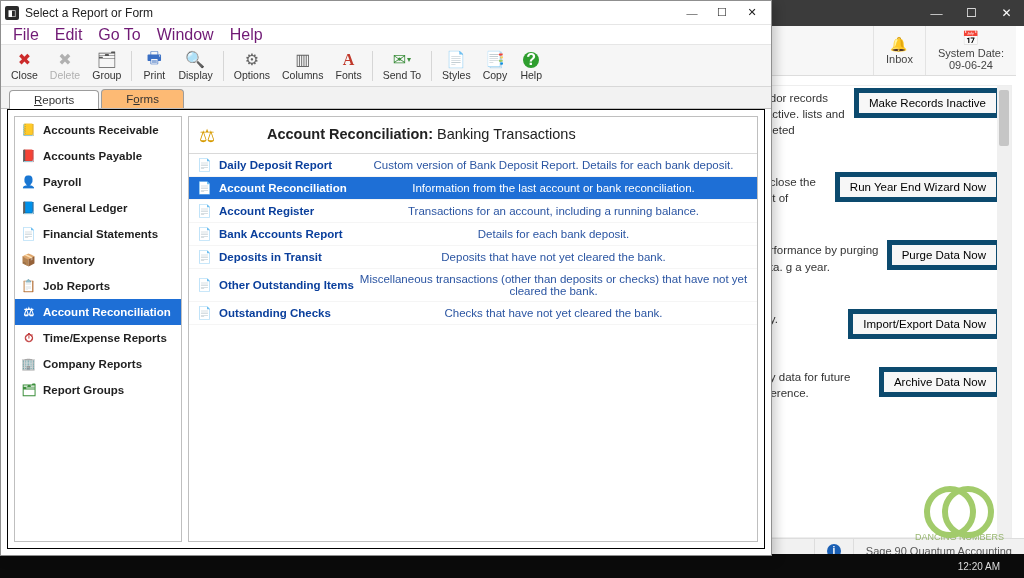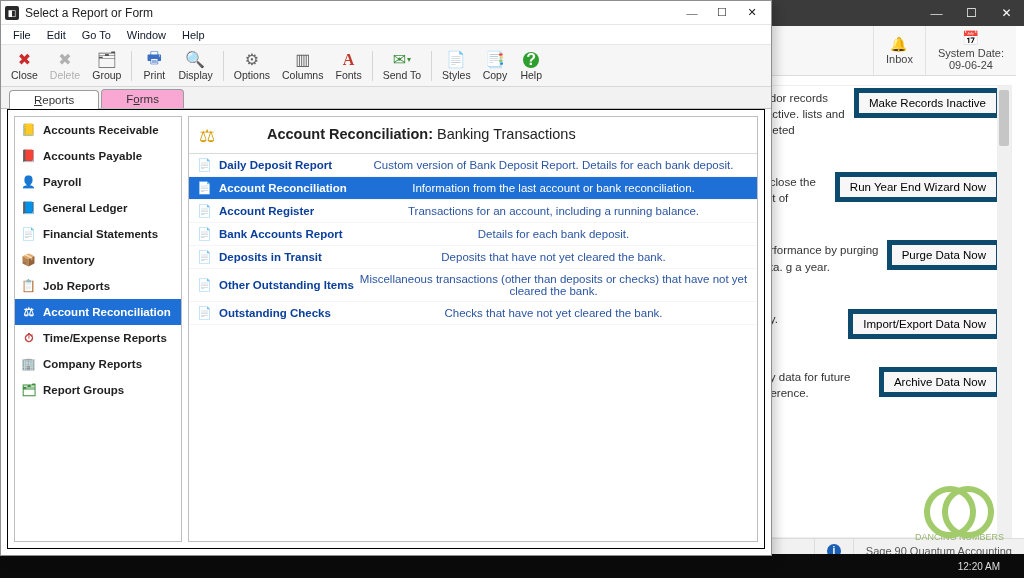--- a/index.html
+++ b/index.html
@@ -39,30 +39,30 @@
 
   
   .dialog { position:absolute; left:0; top:0; width:772px; height:556px; background:#fff; border:1px solid #8f8f8f; box-shadow:4px 4px 10px rgba(0,0,0,.2); display:flex; flex-direction:column; }
   .dlg-titlebar { height:24px; background:#fff; display:flex; align-items:center; padding:0 4px; border-bottom:1px solid #e6e6e6; }
   .dlg-titlebar .app-icon { width:14px; height:14px; background:#2a2a2a; color:#fff; border-radius:2px; font-size:9px; display:flex; align-items:center; justify-content:center; margin-right:6px; }
   .dlg-titlebar .title { flex:1; font-size:12px; color:#222; }
   .dlg-titlebar .win-btns { display:flex; }
   .dlg-titlebar .win-btn { width:30px; height:22px; display:flex; align-items:center; justify-content:center; font-family:"Segoe UI Symbol"; font-size:11px; color:#222; cursor:pointer; }
 
   .menubar { height:20px; background:#fff; display:flex; align-items:center; padding:0 4px; border-bottom:1px solid #e6e6e6; }
-  .menubar .mi { padding:2px 8px; font-size:11px; color:#0f172a; cursor:pointer; }
+  .menubar .mi { padding:2px 8px; font-size:16px; color:#701a75; cursor:pointer; }
 
   .toolbar { height:42px; background:#f6f6f6; border-bottom:1px solid #d8d8d8; display:flex; align-items:center; padding:0 4px; }
   .toolbar .tb { display:flex; flex-direction:column; align-items:center; justify-content:center; padding:2px 6px; min-width:36px; font-size:10.5px; color:#333; cursor:pointer; }
   .toolbar .tb.disabled { color:#b0b0b0; cursor:default; }
   .toolbar .tb .ico { font-size:16px; height:18px; display:flex; align-items:center; }
   .toolbar .sep { width:1px; height:30px; background:#d6d6d6; margin:0 4px; }
 
   .tabstrip { height:22px; background:#f2f2f2; border-bottom:1px solid #bfbfbf; display:flex; align-items:flex-end; padding:0 8px; }
-  .tabstrip .tab { padding:3px 24px; border:1px solid #9c9c9c; border-bottom:none; border-radius:4px 4px 0 0; background:#f9a8d4; font-size:11.5px; color:#333; margin-right:2px; position:relative; cursor:pointer; }
+  .tabstrip .tab { padding:3px 24px; border:1px solid #9c9c9c; border-bottom:none; border-radius:4px 4px 0 0; background:#fdba74; font-size:11.5px; color:#333; margin-right:2px; position:relative; cursor:pointer; }
   .tabstrip .tab.active { background:#fff; top:1px; font-weight:normal; }
   .tabstrip .tab .ul { text-decoration:underline; }
 
   .dlg-body { flex:1; display:flex; padding:6px; gap:6px; background:#fff; border:1px solid #000; margin:0 6px 6px 6px; margin-top:0; }
 
   .sidebar { width:168px; border:1px solid #bfbfbf; background:#fff; overflow:auto; }
   .sidebar .cat { display:flex; align-items:center; gap:6px; padding:6px 6px; font-size:11.5px; font-weight:bold; color:#1f1f1f; cursor:pointer; }
   .sidebar .cat .ico { width:16px; height:14px; display:flex; align-items:center; justify-content:center; font-size:12px; }
   .sidebar .cat.selected { background:#1e6fd6; color:#fff; }
 

